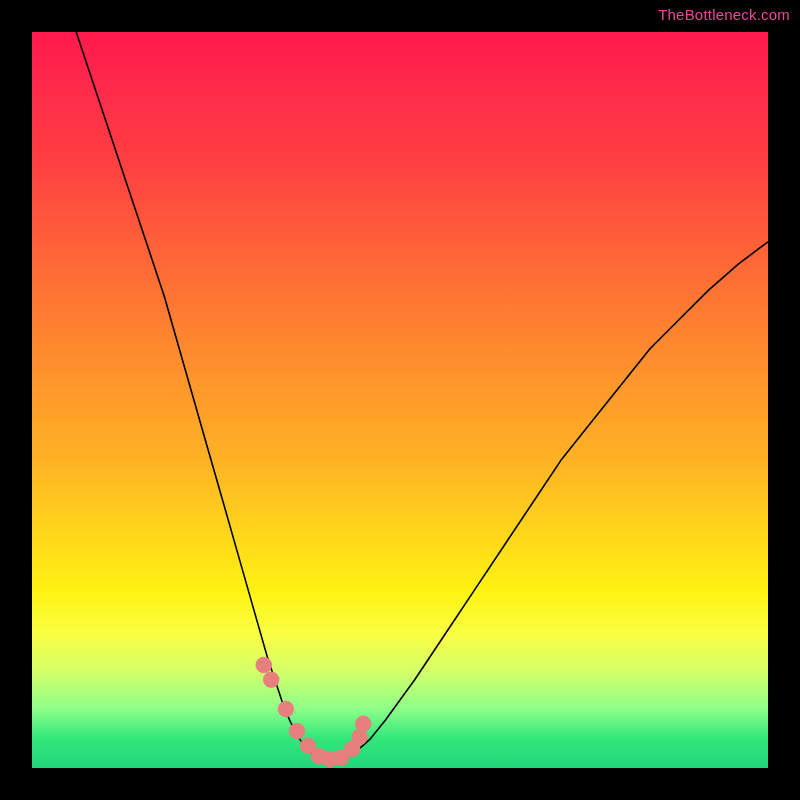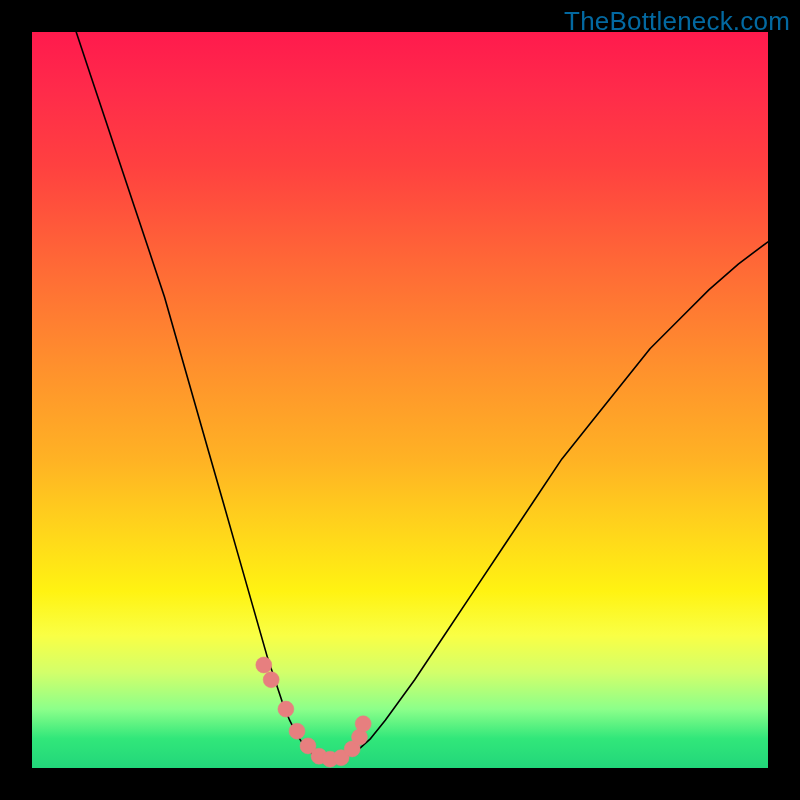--- a/index.html
+++ b/index.html
@@ -37,22 +37,22 @@
       #d3ff6a 87%,
       #8cff8a 92%,
       #31e77a 96%,
       #22d67a 100%
     );
   }
   .watermark {
     position: absolute;
     top: 6px;
     right: 10px;
-    color: #0369a1;
-    font-size: 26px;
+    color: #ec4899;
+    font-size: 15px;
     letter-spacing: 0.2px;
     font-weight: 500;
     user-select: none;
   }
   svg.curve {
     position: absolute;
     left: 0;
     top: 0;
     width: 736px;
     height: 736px;

